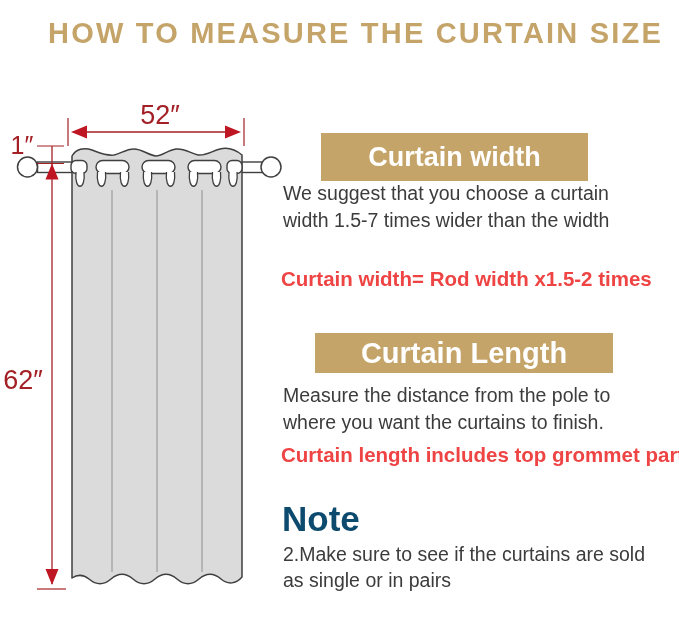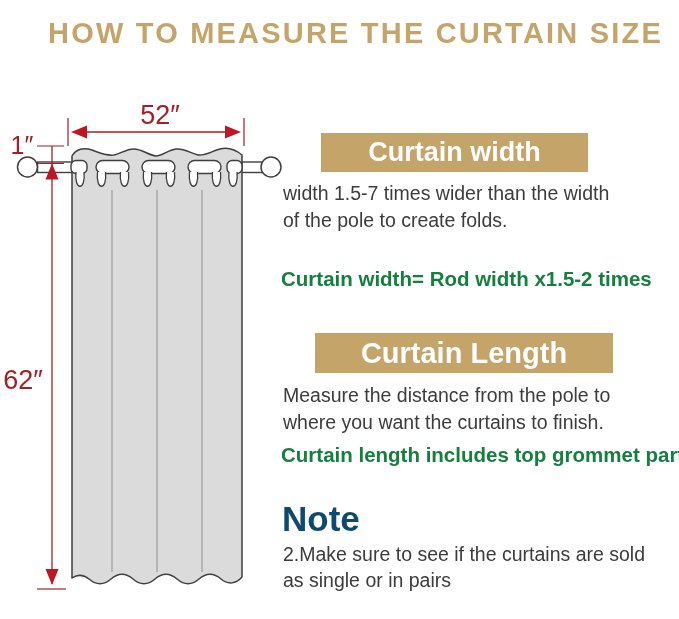--- a/index.html
+++ b/index.html
@@ -11,30 +11,30 @@
     position:absolute;left:0;top:1px;width:679px;margin:16px;
     text-align:center;font-size:29px;font-weight:bold;letter-spacing:2.2px;
     color:#C5A469;white-space:nowrap;
   }
   .diagram{position:absolute;left:0;top:0;}
   .dim-label{font-family:"Liberation Sans",sans-serif;fill:#A32126;}
   .bar{
     position:absolute;background:#C5A469;color:#fff;font-weight:bold;
     display:flex;align-items:center;justify-content:center;white-space:nowrap;
   }
-  .bar-width{left:321px;top:133px;width:267px;height:39px;font-size:27px;}
+  .bar-width{left:321px;top:133px;width:267px;height:48px;font-size:27px;}
   .bar-length{left:315px;top:333px;width:298px;height:40px;font-size:29px;justify-content:center;}
   .body-text{
     position:absolute;left:283px;color:#3C3C3C;font-size:19.5px;
     line-height:26.5px;white-space:nowrap;font-weight:400;
   }
   .p-width{top:180px;}
   .p-length{top:382px;}
   .formula{
-    position:absolute;left:281px;color:#15803d;font-size:20.5px;
+    position:absolute;left:281px;color:#ef4444;font-size:20.5px;
     font-weight:bold;white-space:nowrap;
   }
   .f-width{top:267px;}
   .f-length{top:443px;}
   .note-heading{
     position:absolute;left:282px;top:499px;color:#0c4a6e;
     font-size:35px;font-weight:bold;line-height:40px;
   }
   .note-body{top:541px;line-height:26.4px;}
 </style>
@@ -121,22 +121,22 @@
       <polygon points="52,585 45.5,569 58.5,569" fill="#BE1622"></polygon>
       <path d="M37,589 H66" stroke="#A32126" stroke-width="1.2"></path>
       <text class="dim-label" x="23" y="389" text-anchor="middle" font-size="27">62″</text>
     </g>
   </svg>
 
   <div class="bar bar-width">
     <span>Curtain width</span>
   </div>
   <div class="body-text p-width">
+    <div>We suggest that you choose a curtain</div>
     <div>width 1.5-7 times wider than the width</div>
-    <div>of the pole to create folds.</div>
   </div>
   <div class="formula f-width">Curtain width= Rod width x1.5-2 times</div>
 
   <div class="bar bar-length">
     <span>Curtain Length</span>
   </div>
   <div class="body-text p-length">
     <div>Measure the distance from the pole to</div>
     <div>where you want the curtains to finish.</div>
   </div>

